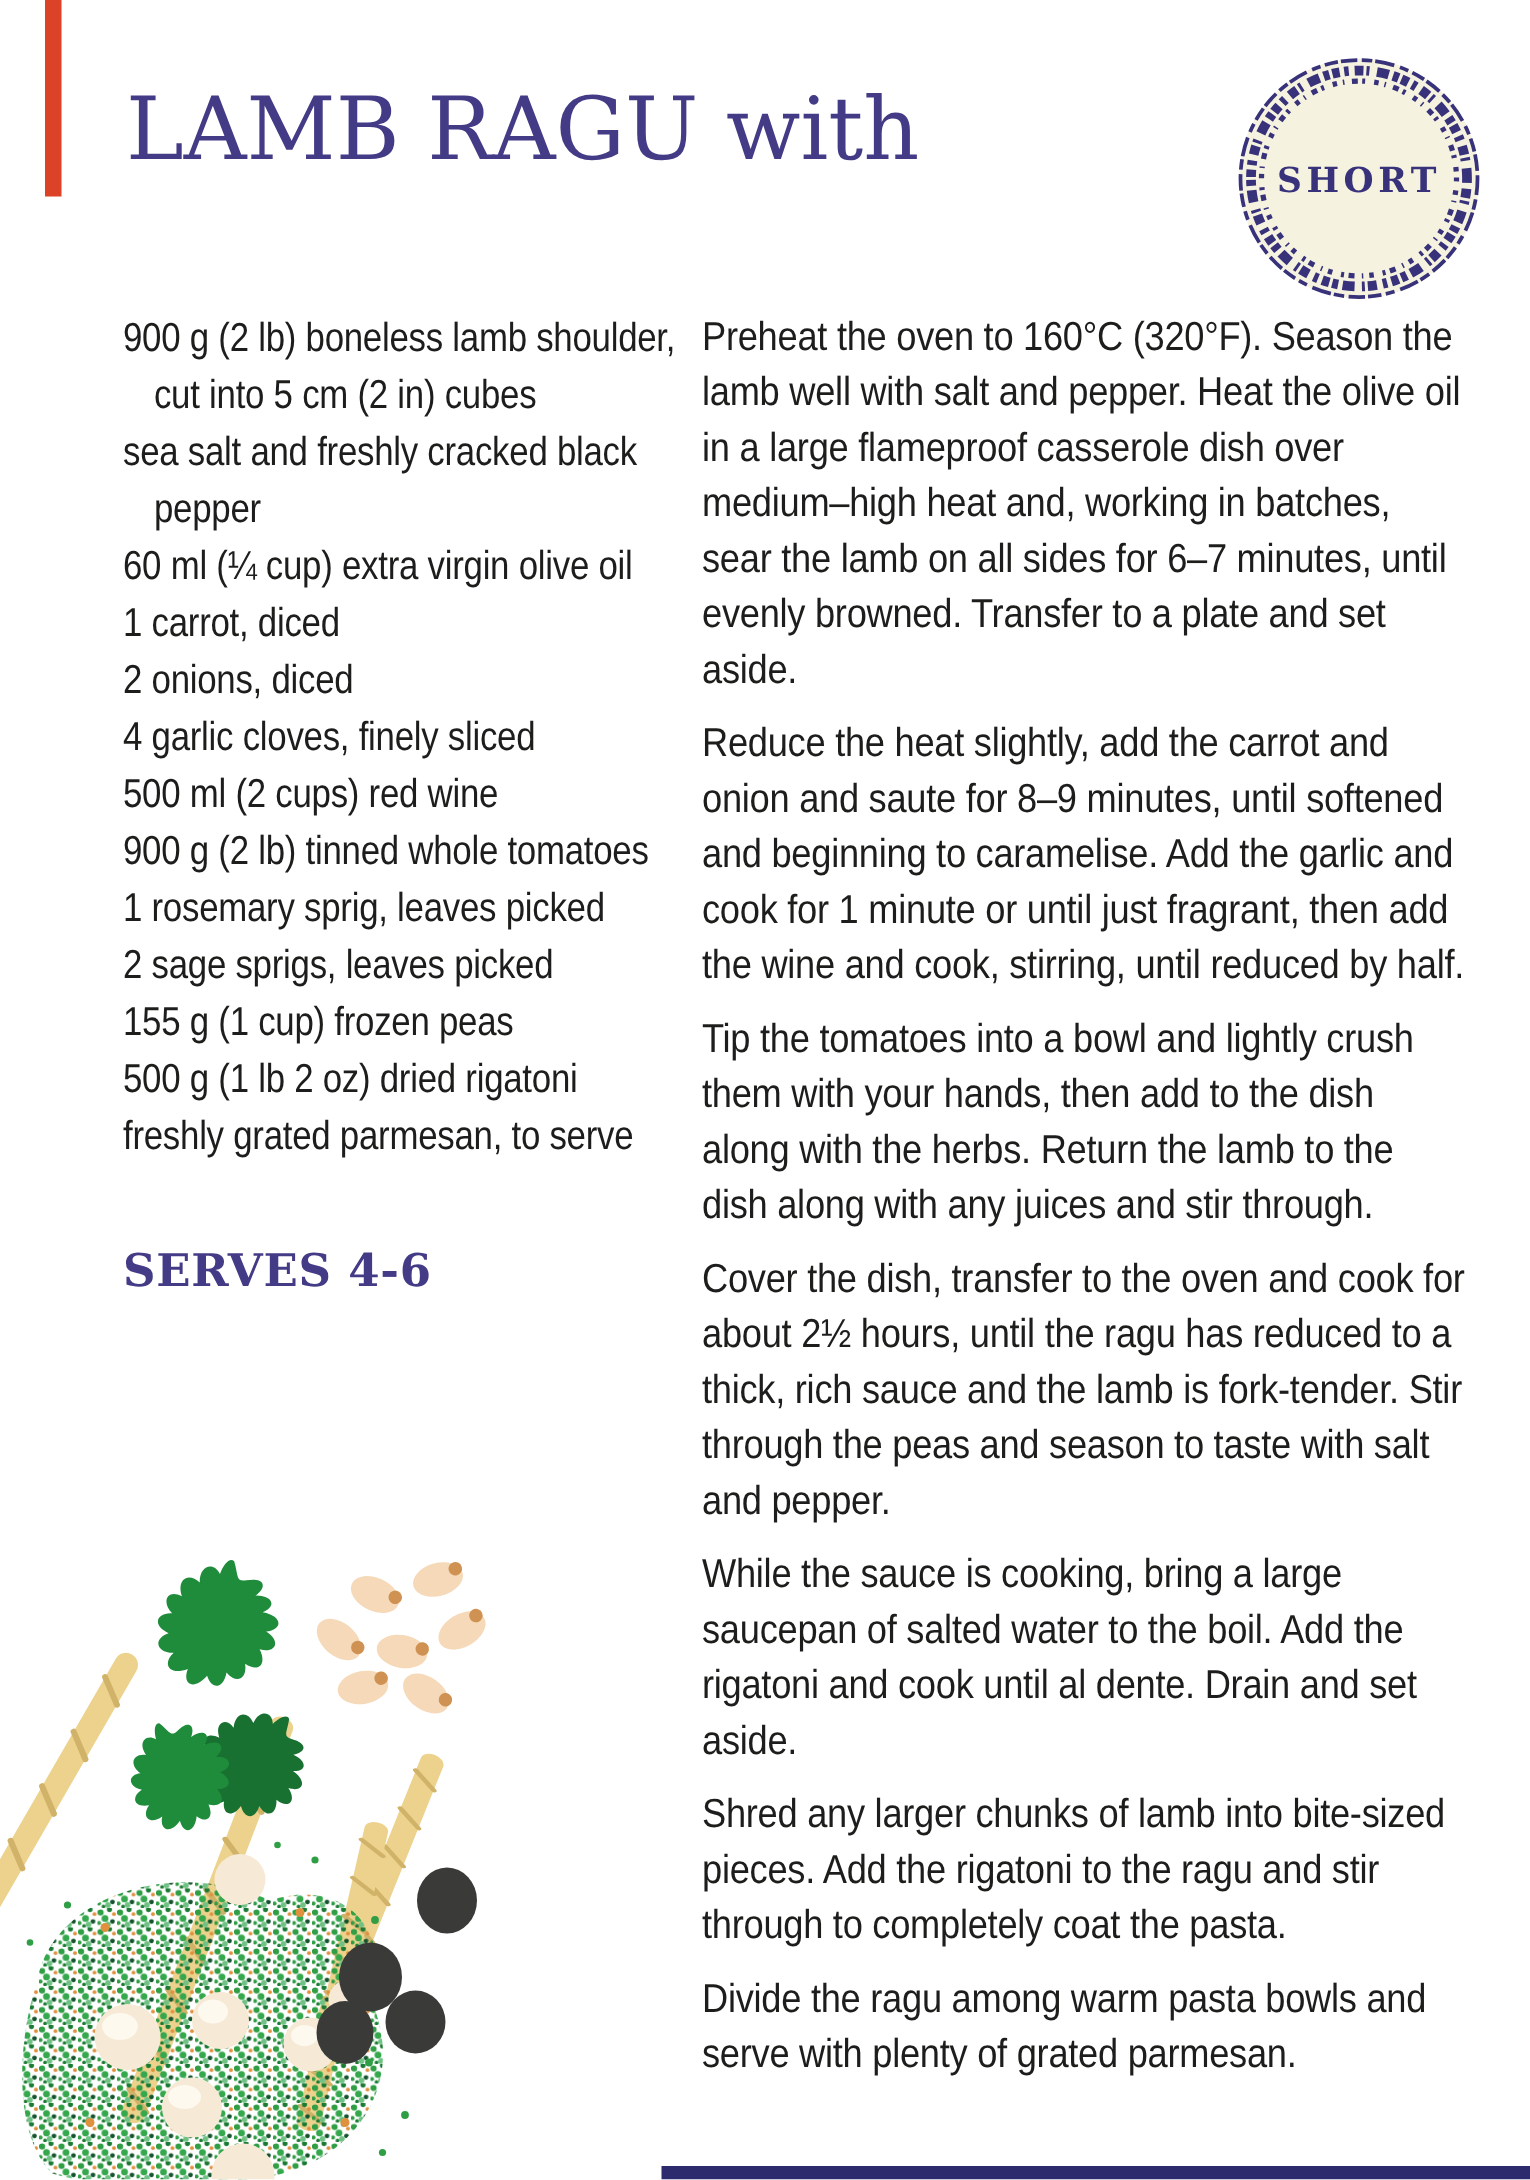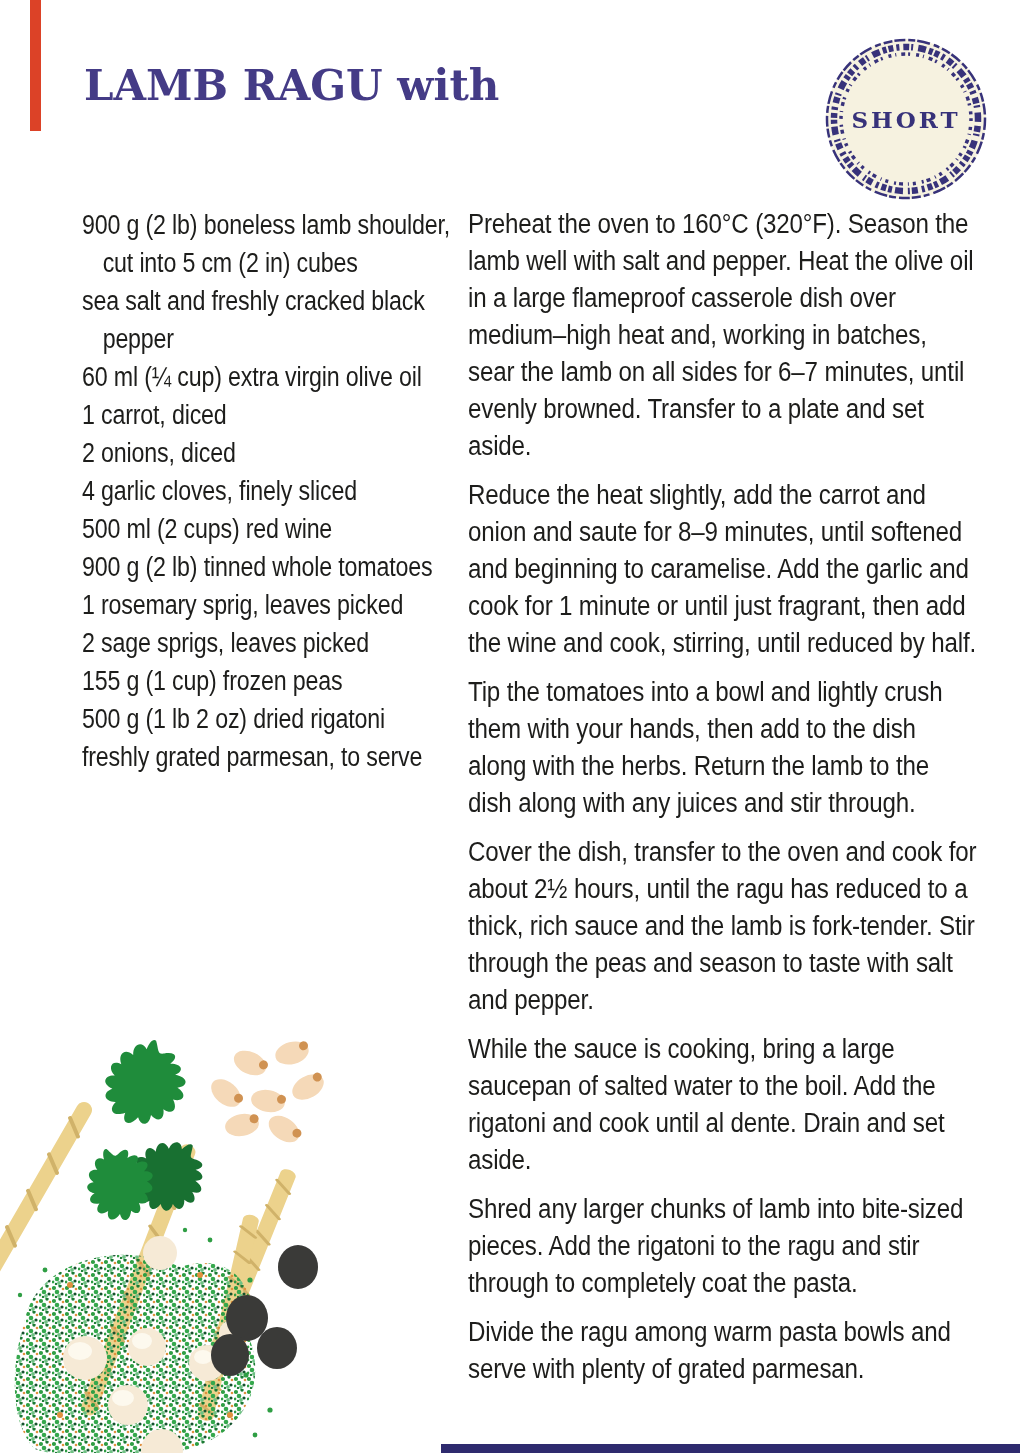--- a/index.html
+++ b/index.html
@@ -14,22 +14,22 @@
     position:absolute; left:30px; top:0; width:11px; height:131px;
     background:#dc4227;
   }
   .footer-bar {
     position:absolute; left:441px; right:0; bottom:0; height:9px;
     background:#2e2a6e;
   }
 
   .title {
     position:absolute; left:84px; top:54px; width:620px;
-    font-family:"DejaVu Serif", serif; font-weight:700;
-    font-size:42px; line-height:64px; letter-spacing:0px;
+    font-family:"DejaVu Serif", serif; font-weight:400;
+    font-size:58px; line-height:64px; letter-spacing:0px;
     color:#443b86;
   }
 
   .badge { position:absolute; left:820px; top:33px; width:172px; height:172px; }
   .badge text {
     font-family:"DejaVu Serif", serif; font-weight:700;
     font-size:23px; letter-spacing:3px; fill:#37327a;
   }
 
   .ingredients {
@@ -81,20 +81,21 @@
     <li class="ing">4 garlic cloves, finely sliced</li>
     <li class="ing">500 ml (2 cups) red wine</li>
     <li class="ing">900 g (2 lb) tinned whole tomatoes</li>
     <li class="ing">1 rosemary sprig, leaves picked</li>
     <li class="ing">2 sage sprigs, leaves picked</li>
     <li class="ing">155 g (1 cup) frozen peas</li>
     <li class="ing">500 g (1 lb 2 oz) dried rigatoni</li>
     <li class="ing">freshly grated parmesan, to serve</li>
   </ul>
 
+  <div class="serves">SERVES 4-6</div>
 
   <div class="method">
     <p>Preheat the oven to 160°C (320°F). Season the lamb well with salt and pepper. Heat the olive oil in a large flameproof casserole dish over medium–high heat and, working in batches, sear the lamb on all sides for 6–7 minutes, until evenly browned. Transfer to a plate and set aside.</p>
     <p>Reduce the heat slightly, add the carrot and onion and saute for 8–9 minutes, until softened and beginning to caramelise. Add the garlic and cook for 1 minute or until just fragrant, then add the wine and cook, stirring, until reduced by half.</p>
     <p>Tip the tomatoes into a bowl and lightly crush them with your hands, then add to the dish along with the herbs. Return the lamb to the dish along with any juices and stir through.</p>
     <p>Cover the dish, transfer to the oven and cook for about 2½ hours, until the ragu has reduced to a thick, rich sauce and the lamb is fork-tender. Stir through the peas and season to taste with salt and pepper.</p>
     <p>While the sauce is cooking, bring a large saucepan of salted water to the boil. Add the rigatoni and cook until al dente. Drain and set aside.</p>
     <p>Shred any larger chunks of lamb into bite-sized pieces. Add the rigatoni to the ragu and stir through to completely coat the pasta.</p>
     <p>Divide the ragu among warm pasta bowls and serve with plenty of grated parmesan.</p>
   </div>

